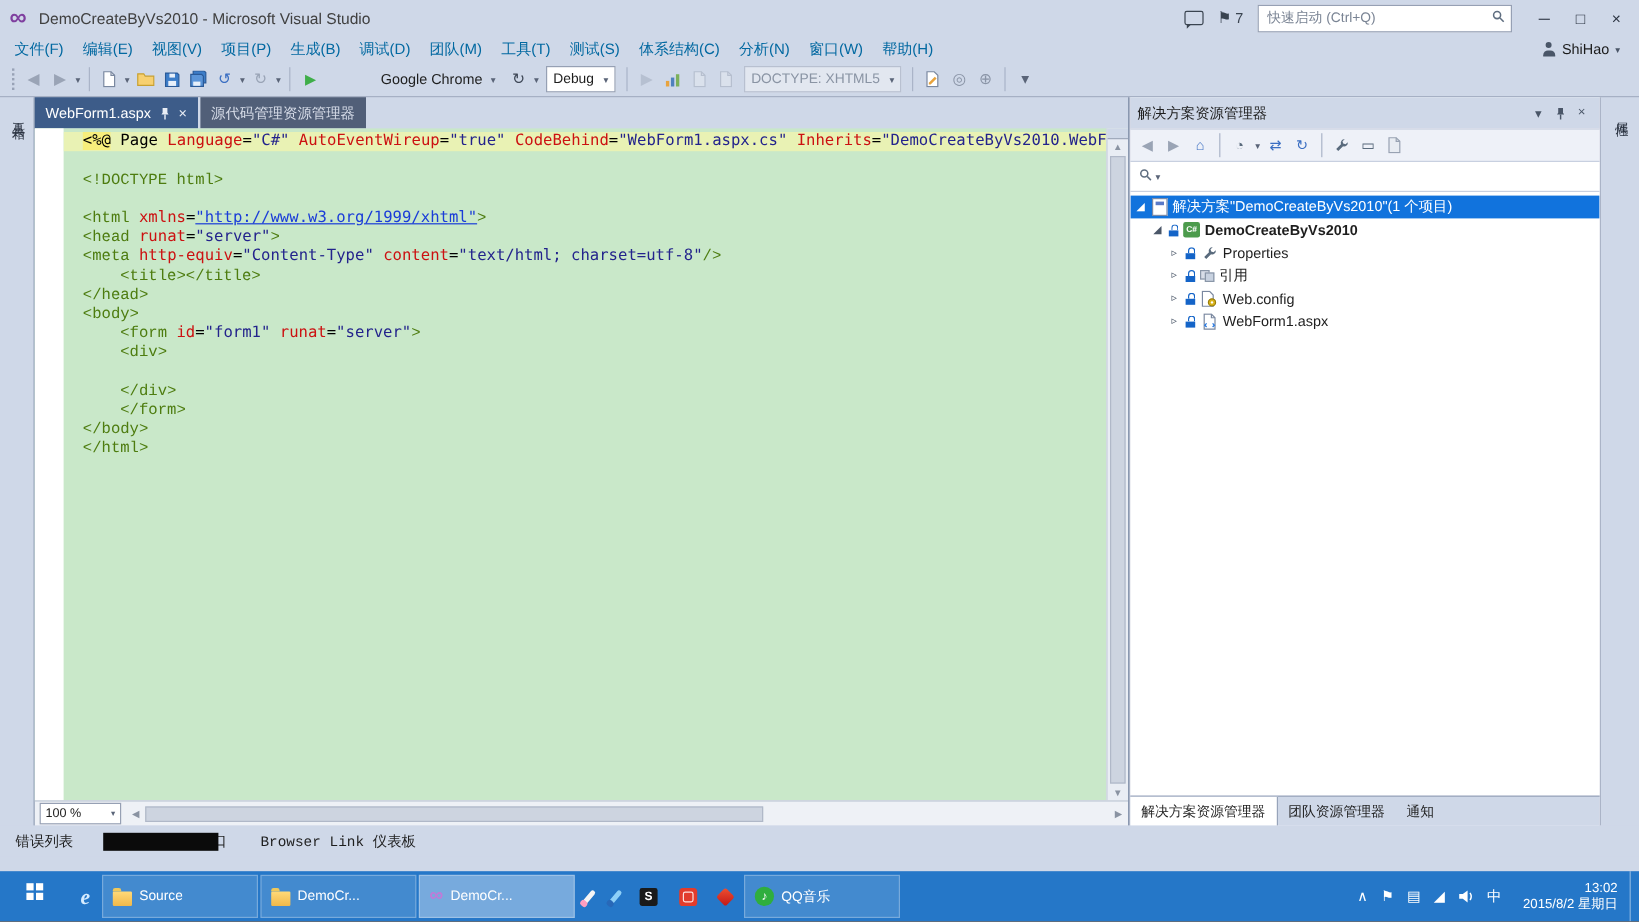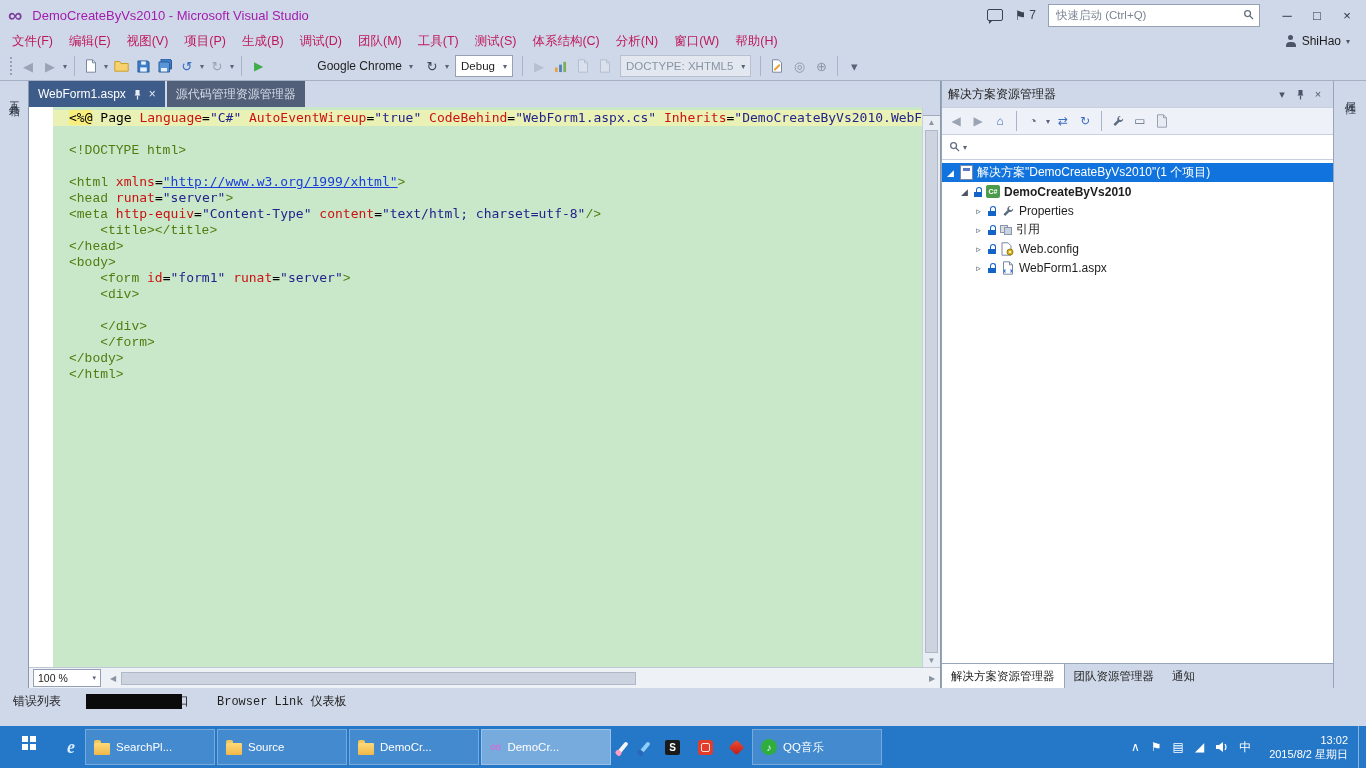--- a/index.html
+++ b/index.html
@@ -11,39 +11,39 @@
     --taskbar:#2577c8;
   }
   html,body{margin:0;padding:0;background:#222;}
   .screen{width:1366px;height:768px;position:relative;overflow:hidden;
     font-family:"Liberation Sans","DejaVu Sans",sans-serif;background:var(--env);
     display:flex;flex-direction:column;}
 
   
   .titlebar{height:30px;display:flex;align-items:center;padding-left:8px;}
   .vs-logo{color:#7f3f9f;font-size:20px;font-weight:bold;line-height:20px;}
-  .title-text{margin-left:10px;font-size:13px;color:#a21caf;}
+  .title-text{margin-left:10px;font-size:13px;color:#404040;}
   .title-right{margin-left:auto;display:flex;align-items:center;gap:12px;padding-right:4px;}
   .bubble{width:14px;height:10px;border:1.5px solid #3a4450;border-radius:2px;position:relative;}
   .bubble::after{content:"";position:absolute;left:1px;bottom:-4px;width:0;height:0;
     border-top:4px solid #3a4450;border-right:4px solid transparent;}
   .flag-badge{display:flex;align-items:center;gap:3px;color:#3a4450;font-size:12px;}
   .flag-badge .fl{font-size:13px;}
   .quick-launch{width:200px;height:21px;background:#fff;border:1px solid #96a0b4;
     display:flex;align-items:center;padding:0 5px;}
   .quick-launch input{flex:1;border:none;outline:none;background:transparent;
     font-size:11.5px;color:#333;font-family:inherit;min-width:0;}
   .quick-launch input::placeholder{color:#7a8494;}
   .win-controls{display:flex;}
   .win-btn{width:30px;height:24px;display:flex;align-items:center;justify-content:center;
     font-size:13px;color:#2a3240;}
 
   
   .menubar{height:22px;display:flex;align-items:center;padding-left:4px;}
-  .menu-item{padding:2px 8px;font-size:12.5px;color:#be185d;}
+  .menu-item{padding:2px 8px;font-size:12.5px;color:#0369a1;}
   .menu-right{margin-left:auto;display:flex;align-items:center;gap:5px;padding-right:16px;font-size:12px;color:#1b1b1b;}
   .person{width:12px;height:12px;position:relative;}
   .person::before{content:"";position:absolute;top:0;left:3.5px;width:5px;height:5px;border-radius:50%;background:#4a5668;}
   .person::after{content:"";position:absolute;bottom:0;left:1px;width:10px;height:5px;border-radius:4px 4px 0 0;background:#4a5668;}
   .menu-chev{font-size:8px;color:#4a5668;}
 
   
   .toolbar{height:28px;display:flex;align-items:center;padding-left:6px;gap:2px;border-bottom:1px solid var(--env-line);}
   .grip{height:18px;border-left:2px dotted #98a2b6;margin:0 4px;}
   .tb-sep{width:1px;height:20px;background:#aab4c8;margin:0 4px;}
@@ -484,24 +484,20 @@
 
 
   <div class="taskbar" data-name="windows-taskbar">
     <div class="tk-buttons" id="taskbar-buttons" data-name="taskbar-buttons">
         <div class="tk-btn" data-name="start-button">
           <span class="win-logo" data-name="windows-icon"></span>
         </div>
         <div class="tk-btn" data-name="ie-button">
           <span class="tk-ic ic-ie" data-name="ie-icon">e</span>
         </div>
-        <div class="tk-btn win" data-name="explorer-window-button-searchpl">
-          <span class="tk-ic ic-folderL" data-name="folderL-icon"></span>
-          <span class="tk-lbl" data-name="taskbar-button-label">SearchPl...</span>
-        </div>
         <div class="tk-btn win" data-name="explorer-window-button-source">
           <span class="tk-ic ic-folderL" data-name="folderL-icon"></span>
           <span class="tk-lbl" data-name="taskbar-button-label">Source</span>
         </div>
         <div class="tk-btn win" data-name="explorer-window-button-democr">
           <span class="tk-ic ic-folderL" data-name="folderL-icon"></span>
           <span class="tk-lbl" data-name="taskbar-button-label">DemoCr...</span>
         </div>
         <div class="tk-btn win active" data-name="vs-window-button">
           <span class="tk-ic ic-vs" data-name="vs-icon">∞</span>

